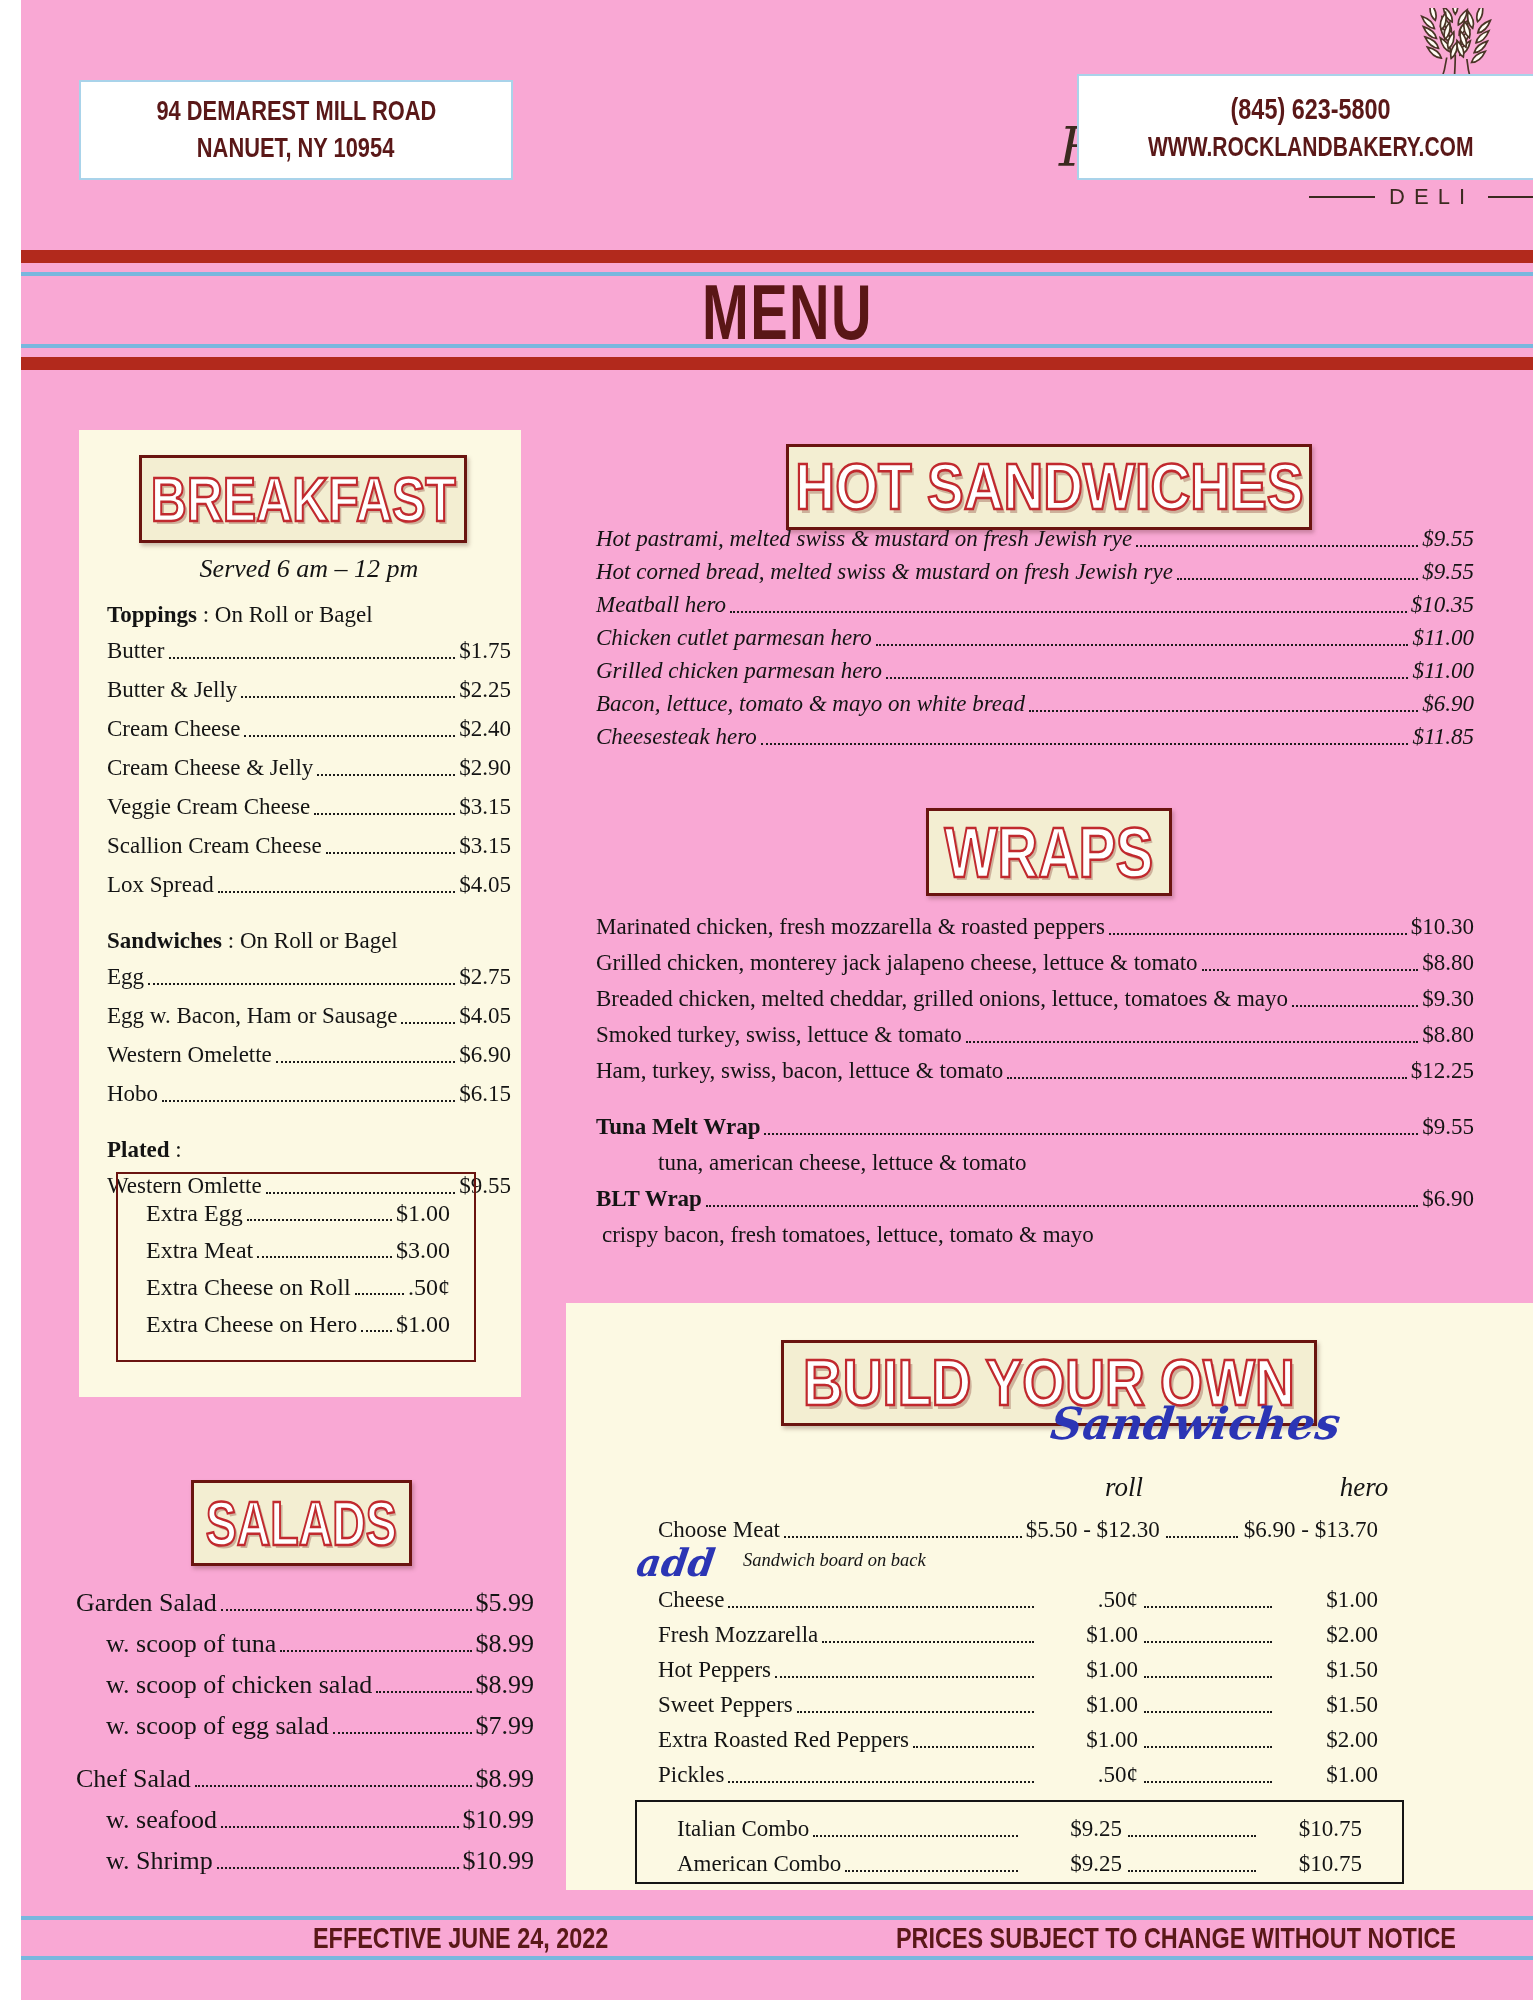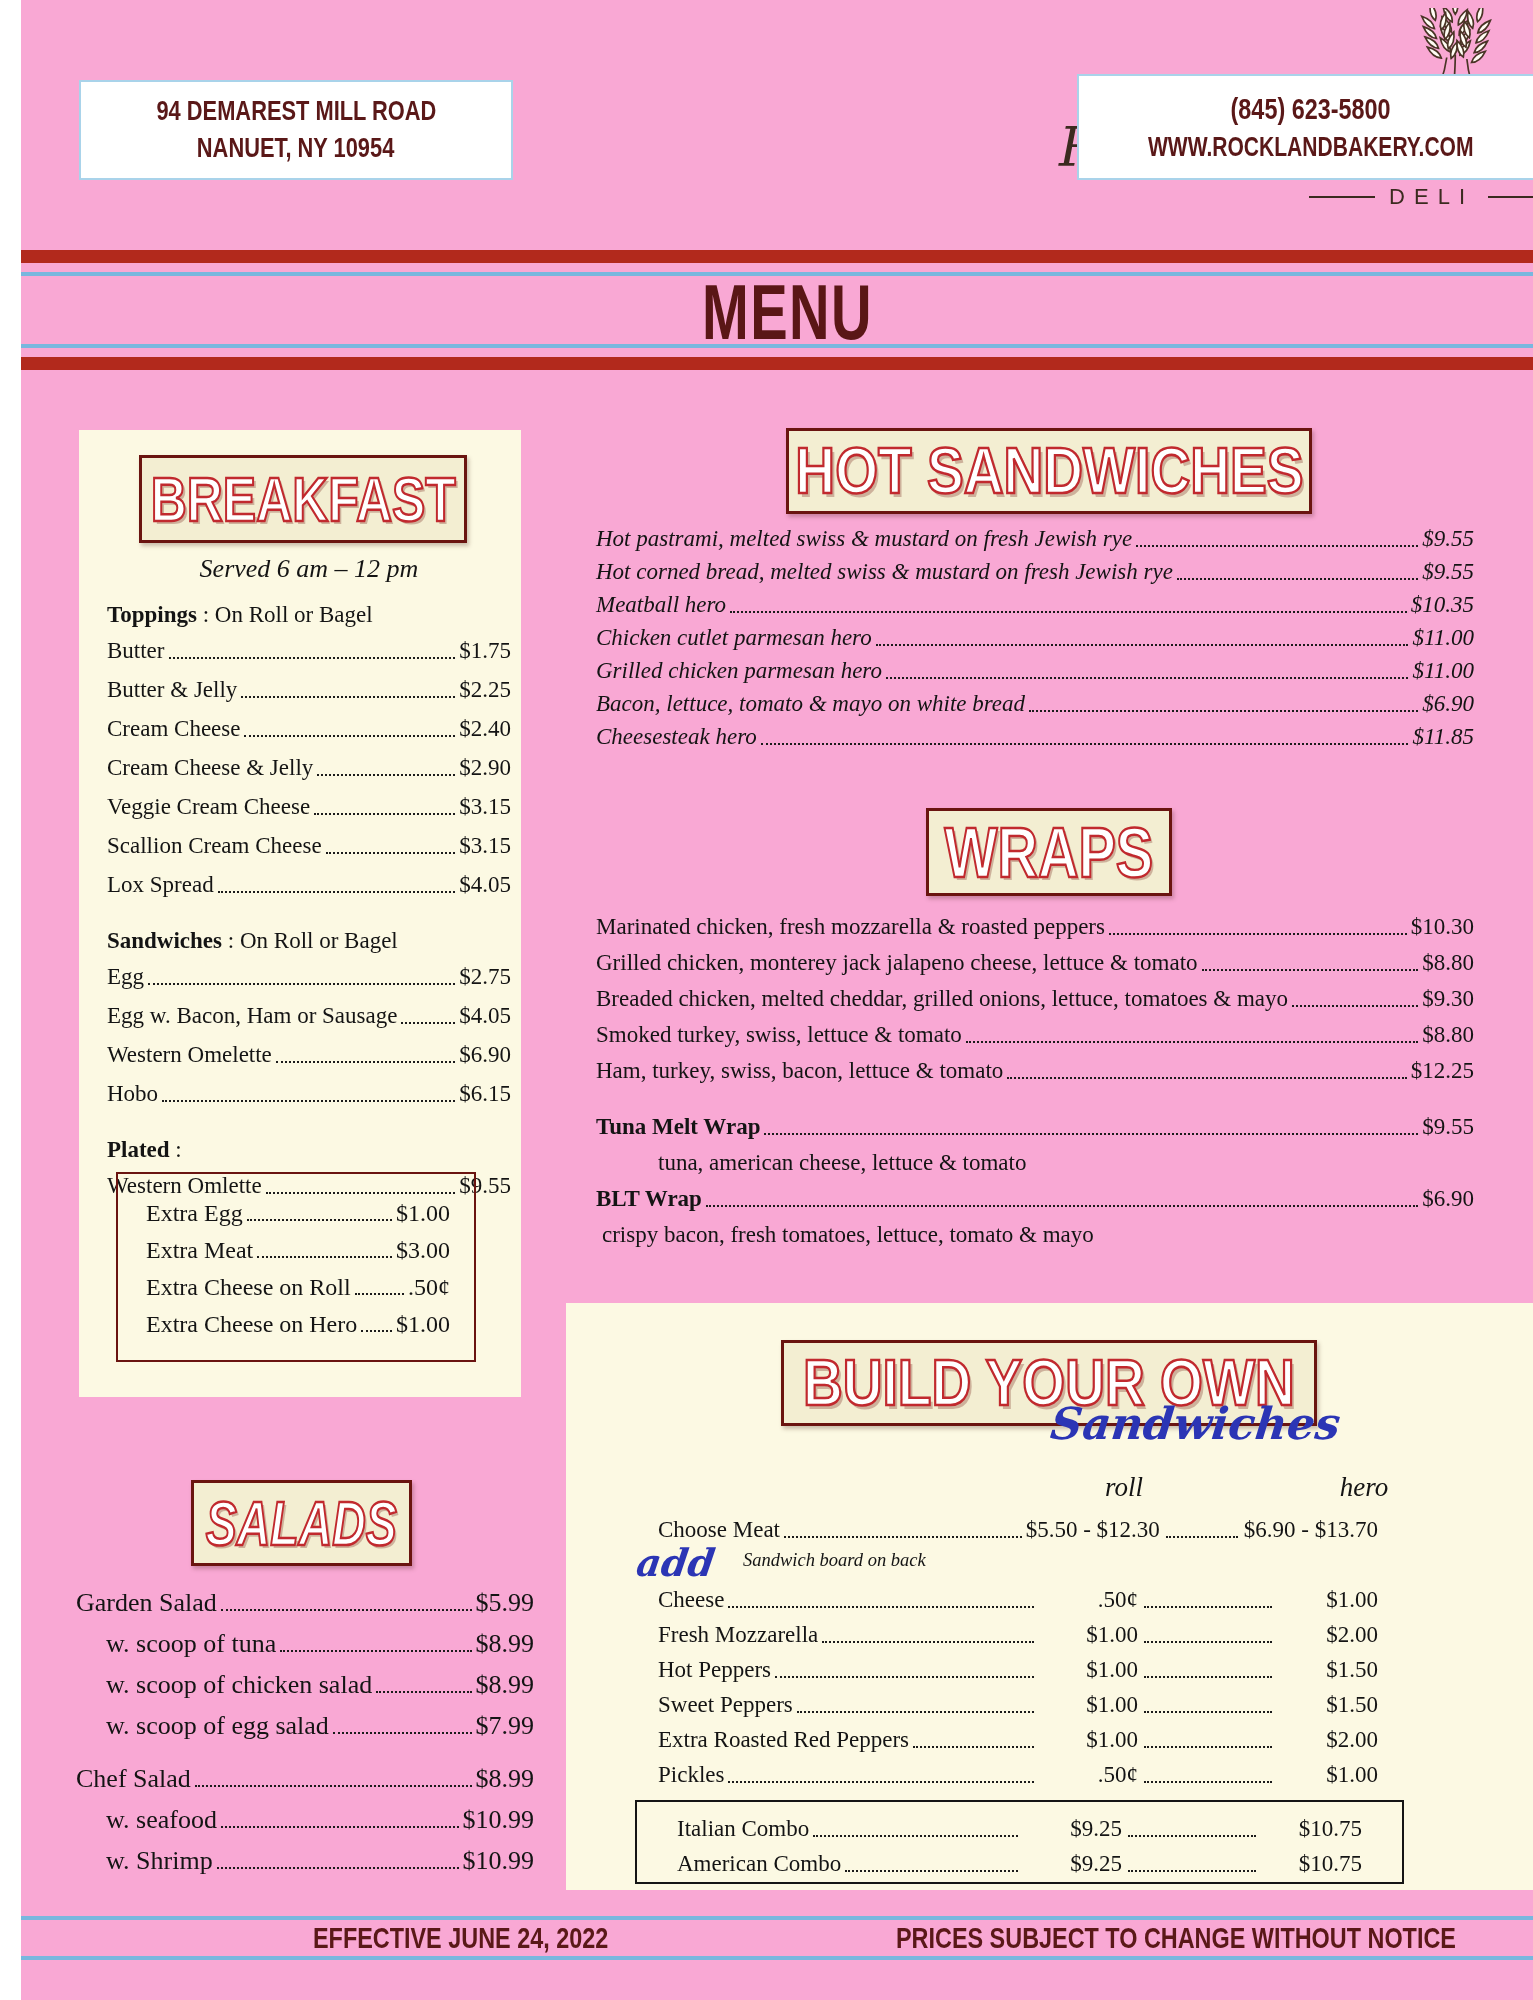--- a/index.html
+++ b/index.html
@@ -33,27 +33,27 @@
   
   .bf-panel{position:absolute;left:58px;top:430px;width:442px;height:967px;background:#fcf9e3;}
   .byo-panel{position:absolute;left:545px;top:1303px;width:977px;height:587px;background:#fcf9e3;}
   .hbox{position:absolute;background:#f3eed2;border:3px solid #6a1410;display:flex;
         align-items:center;justify-content:center;box-shadow:2px 3px 4px rgba(60,20,10,.25);}
   .htext{font-family:"Liberation Sans",sans-serif;font-weight:bold;font-size:58px;line-height:1;
          color:#fff;-webkit-text-stroke:2.3px #c1292e;text-shadow:3px 3px 0 rgba(106,20,16,.28);
          white-space:nowrap;}
   #hb-breakfast{left:118px;top:455px;width:322px;height:82px;}
   #hb-breakfast .htext{transform:scale(0.86,1.1);}
-  #hb-hot{left:765px;top:428px;width:520px;height:80px;align-items:center;}
+  #hb-hot{left:765px;top:444px;width:520px;height:80px;align-items:center;}
   #hb-hot .htext{transform:scale(0.95,1.12);}
   #hb-wraps{left:905px;top:808px;width:240px;height:82px;}
   #hb-wraps .htext{font-size:66px;transform:scale(0.85,1.08);}
   #hb-byo{left:760px;top:1340px;width:530px;height:80px;}
   #hb-byo .htext{transform:scale(0.95,1.12);}
-  #hb-salads{left:170px;top:1480px;width:215px;height:80px;font-style:italic;}
+  #hb-salads{left:170px;top:1480px;width:215px;height:80px;}
   #hb-salads .htext{transform:scale(0.8,1.1);}
   
   .r{display:flex;align-items:flex-end;font-size:23px;line-height:30px;margin-bottom:9px;}
   .r .n{white-space:nowrap;}
   .r .p{white-space:nowrap;}
   .r .b{font-weight:bold;}
   .d{flex:1 1 auto;border-bottom:2.6px dotted #1b1b1b;margin:0 4px 7px 4px;min-width:12px;}
   .glabel{font-size:23px;line-height:30px;margin-bottom:6px;}
   .mt26{margin-top:26px;}
   .bf-content{position:absolute;left:86px;top:552px;width:404px;}

